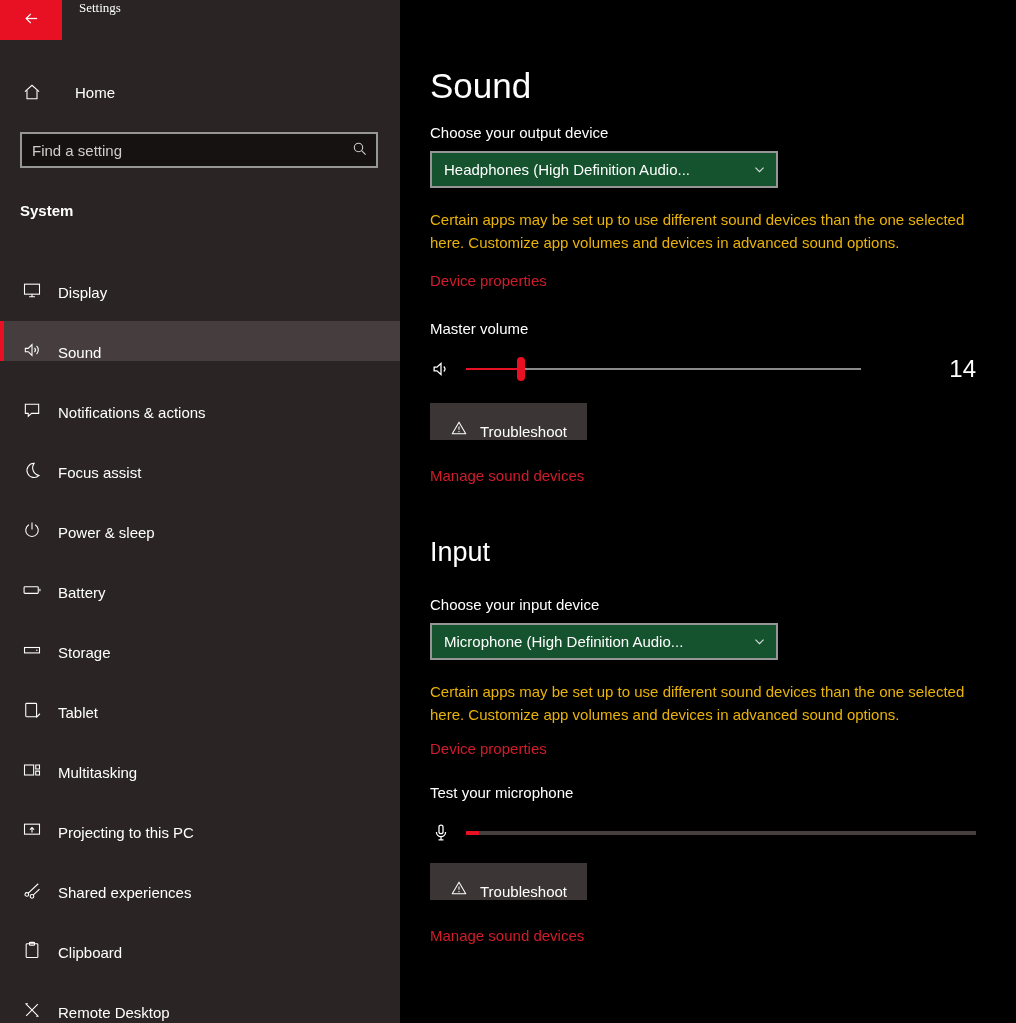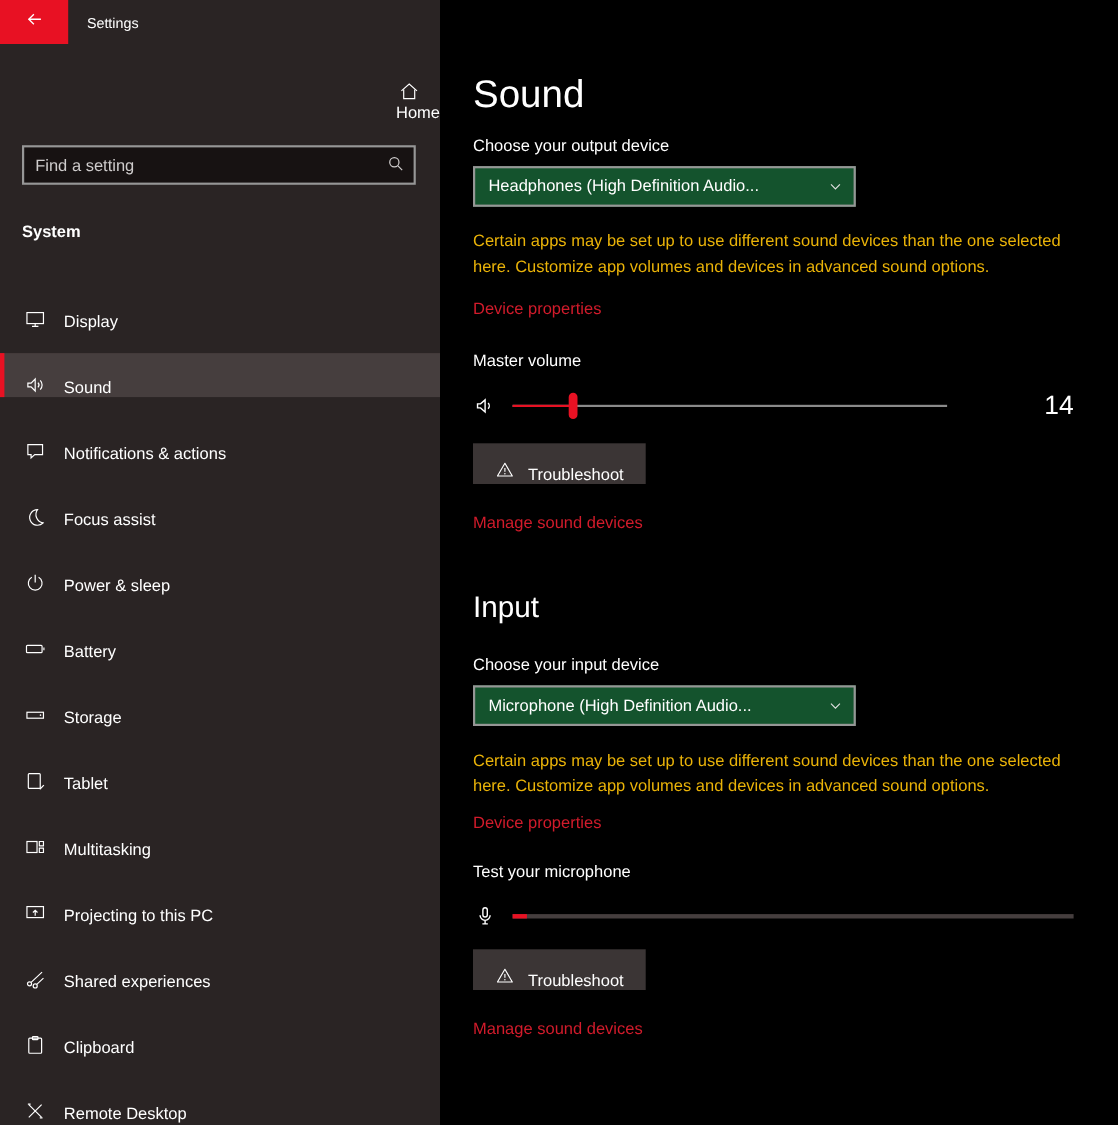--- a/index.html
+++ b/index.html
@@ -9,26 +9,26 @@
     color:#fff;
     font-family:"Liberation Sans","DejaVu Sans",sans-serif;
     overflow:hidden;
     --accent:#e81123;
     --link:#d21b2b;
   }
   .app { position:relative; width:1016px; height:1023px; }
 
   
   .sidebar { position:absolute; left:0; top:0; width:400px; height:100%; background:#2a2424; }
-  .titlebar { display:flex; align-items:center; height:40px; }
+  .titlebar { display:flex; align-items:flex-start; height:40px;font-family:Liberation Serif, serif; }
   .back-btn { width:62px; height:40px; background:var(--accent); display:flex; align-items:center; justify-content:center; cursor:pointer; }
   .back-btn svg { width:17px; height:17px; }
   .app-title { font-size:13px; margin-left:17px; color:#fff; }
 
-  .home-row { display:flex; align-items:flex-end; height:40px; margin-top:32px; padding-left:21px; font-size:15px; cursor:pointer;flex-direction:column; }
+  .home-row { display:flex; align-items:center; height:40px; margin-top:32px; padding-left:21px; font-size:15px; cursor:pointer; }
   .home-row .nav-icon { margin-right:17px; }
 
   .search-wrap { position:relative; margin:20px 20px 0 20px; width:358px; height:36px; }
   .search-wrap input {
     width:100%; height:100%; background:#171212; border:2px solid #969696;
     color:#e8e8e8; font-size:15px; padding:0 38px 0 10px;
     font-family:"Liberation Sans","DejaVu Sans",sans-serif; outline:none;
   }
   .search-wrap input::placeholder { color:#cfcccc; }
   .search-icon { position:absolute; right:9px; top:8px; width:18px; height:18px; cursor:pointer; }

